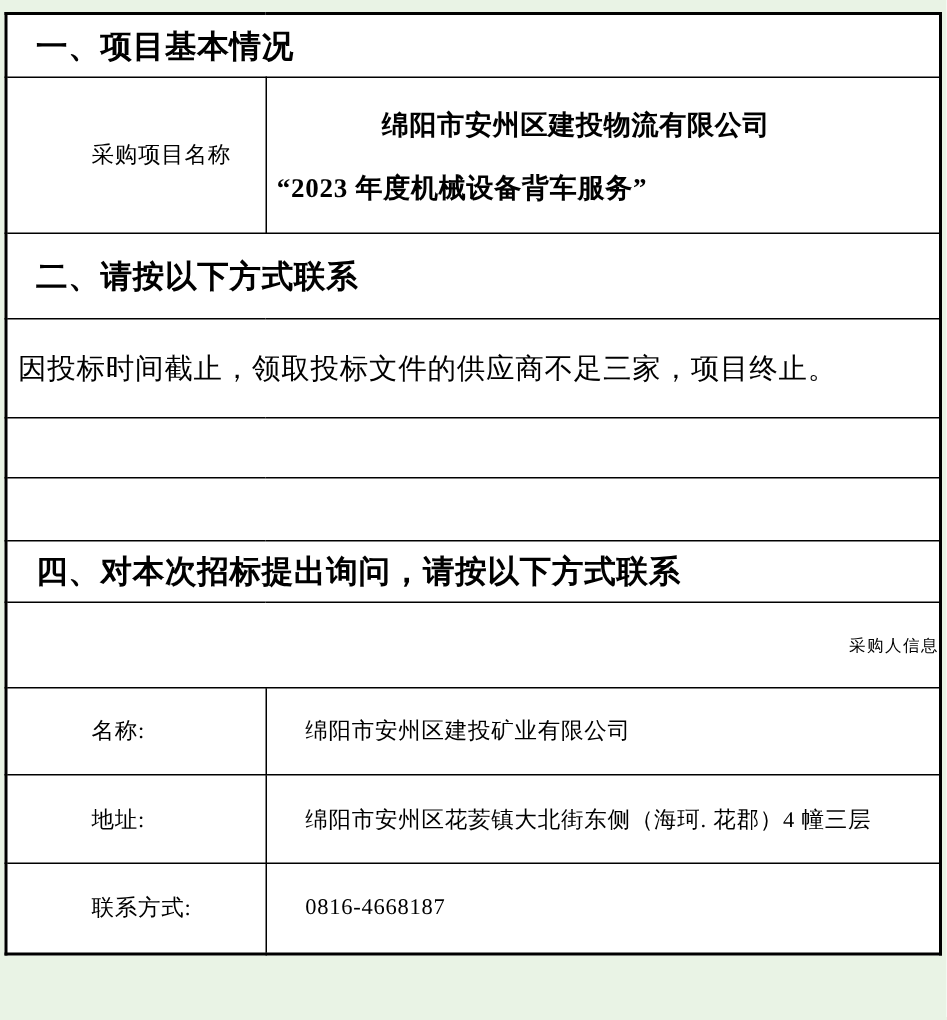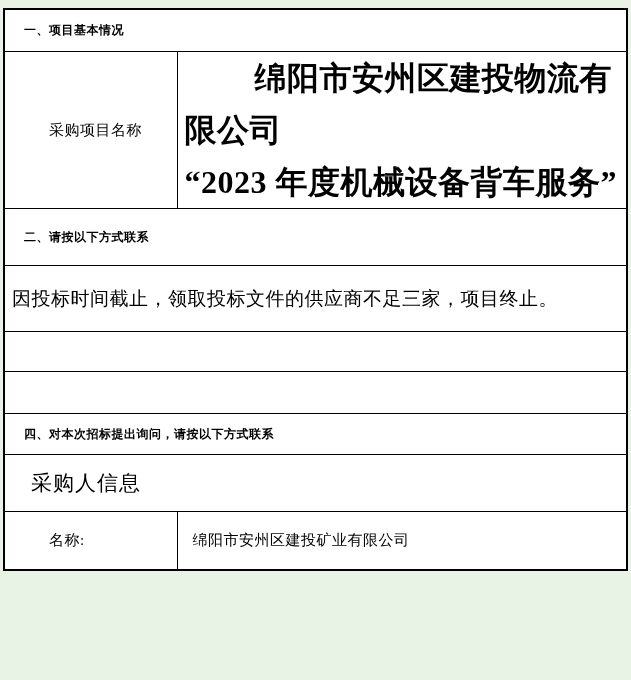--- a/index.html
+++ b/index.html
@@ -24,49 +24,49 @@
   }
   .doc-table td {
     border: 1px solid #000;
     vertical-align: middle;
     padding: 0;
     overflow: hidden;
   }
   td.sec-header {
     font-family: "Liberation Sans", "DejaVu Sans", sans-serif;
     font-weight: bold;
-    font-size: 12px;
+    font-size: 21px;
     padding-left: 19px;
     letter-spacing: 0.5px;
     border-radius: 18px;
   }
   td.plain-text {
     font-size: 19px;
     padding-left: 7px;
     letter-spacing: 0.5px;
   }
   td.purchaser-cell {
-    font-size: 21px;
-    padding-left: 26px;
+    font-size: 11px;
     letter-spacing: 1px;
+    text-align: right;
   }
   td.label-cell {
     font-size: 15px;
-    padding-left: 44px;
+    padding-left: 56px;
     letter-spacing: 0.5px;
   }
   td.value-cell {
     font-size: 15px;
-    padding-left: 15px;
+    padding-left: 26px;
     letter-spacing: 0.5px;
   }
   td.project-title-cell {
     font-weight: bold;
-    font-size: 32px;
-    line-height: 52px;
+    font-size: 18px;
+    line-height: 42px;
     padding-left: 7px;
     padding-right: 4px;
     text-indent: 70px;
     white-space: pre-line;
     letter-spacing: 0.5px;
   }
 </style>
 </head>
 <body>
 
@@ -99,14 +99,22 @@
     <tr>
       <td class="sec-header" colspan="2" style="height:40px">四、对本次招标提出询问，请按以下方式联系</td>
     </tr>
     <tr>
       <td class="purchaser-cell" colspan="2" style="height:56px">采购人信息</td>
     </tr>
     <tr>
       <td class="label-cell" style="height:57px">名称:</td>
       <td class="value-cell">绵阳市安州区建投矿业有限公司</td>
     </tr>
+    <tr>
+      <td class="label-cell" style="height:58px">地址:</td>
+      <td class="value-cell">绵阳市安州区花荄镇大北街东侧（海珂. 花郡）4 幢三层</td>
+    </tr>
+    <tr>
+      <td class="label-cell" style="height:59px">联系方式:</td>
+      <td class="value-cell">0816-4668187</td>
+    </tr>
   </tbody>
 </table>
 
 </body></html>

